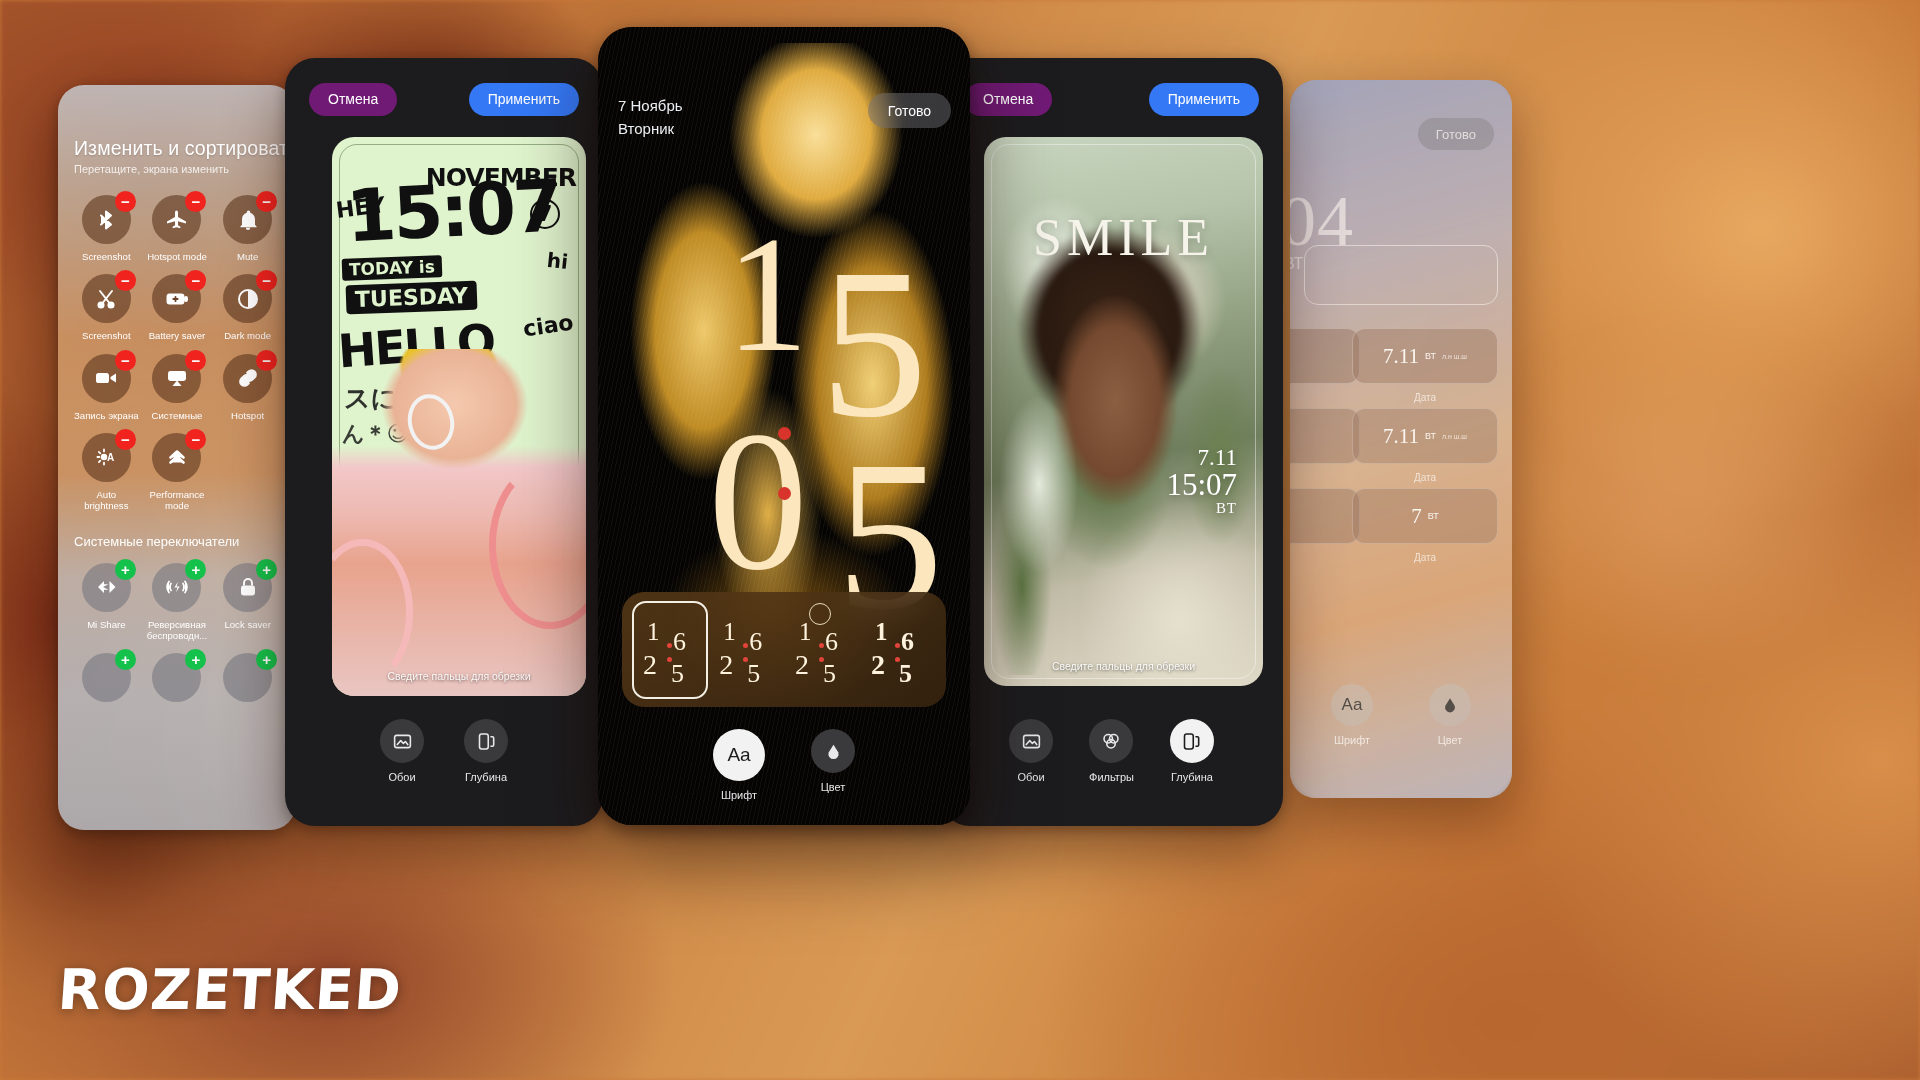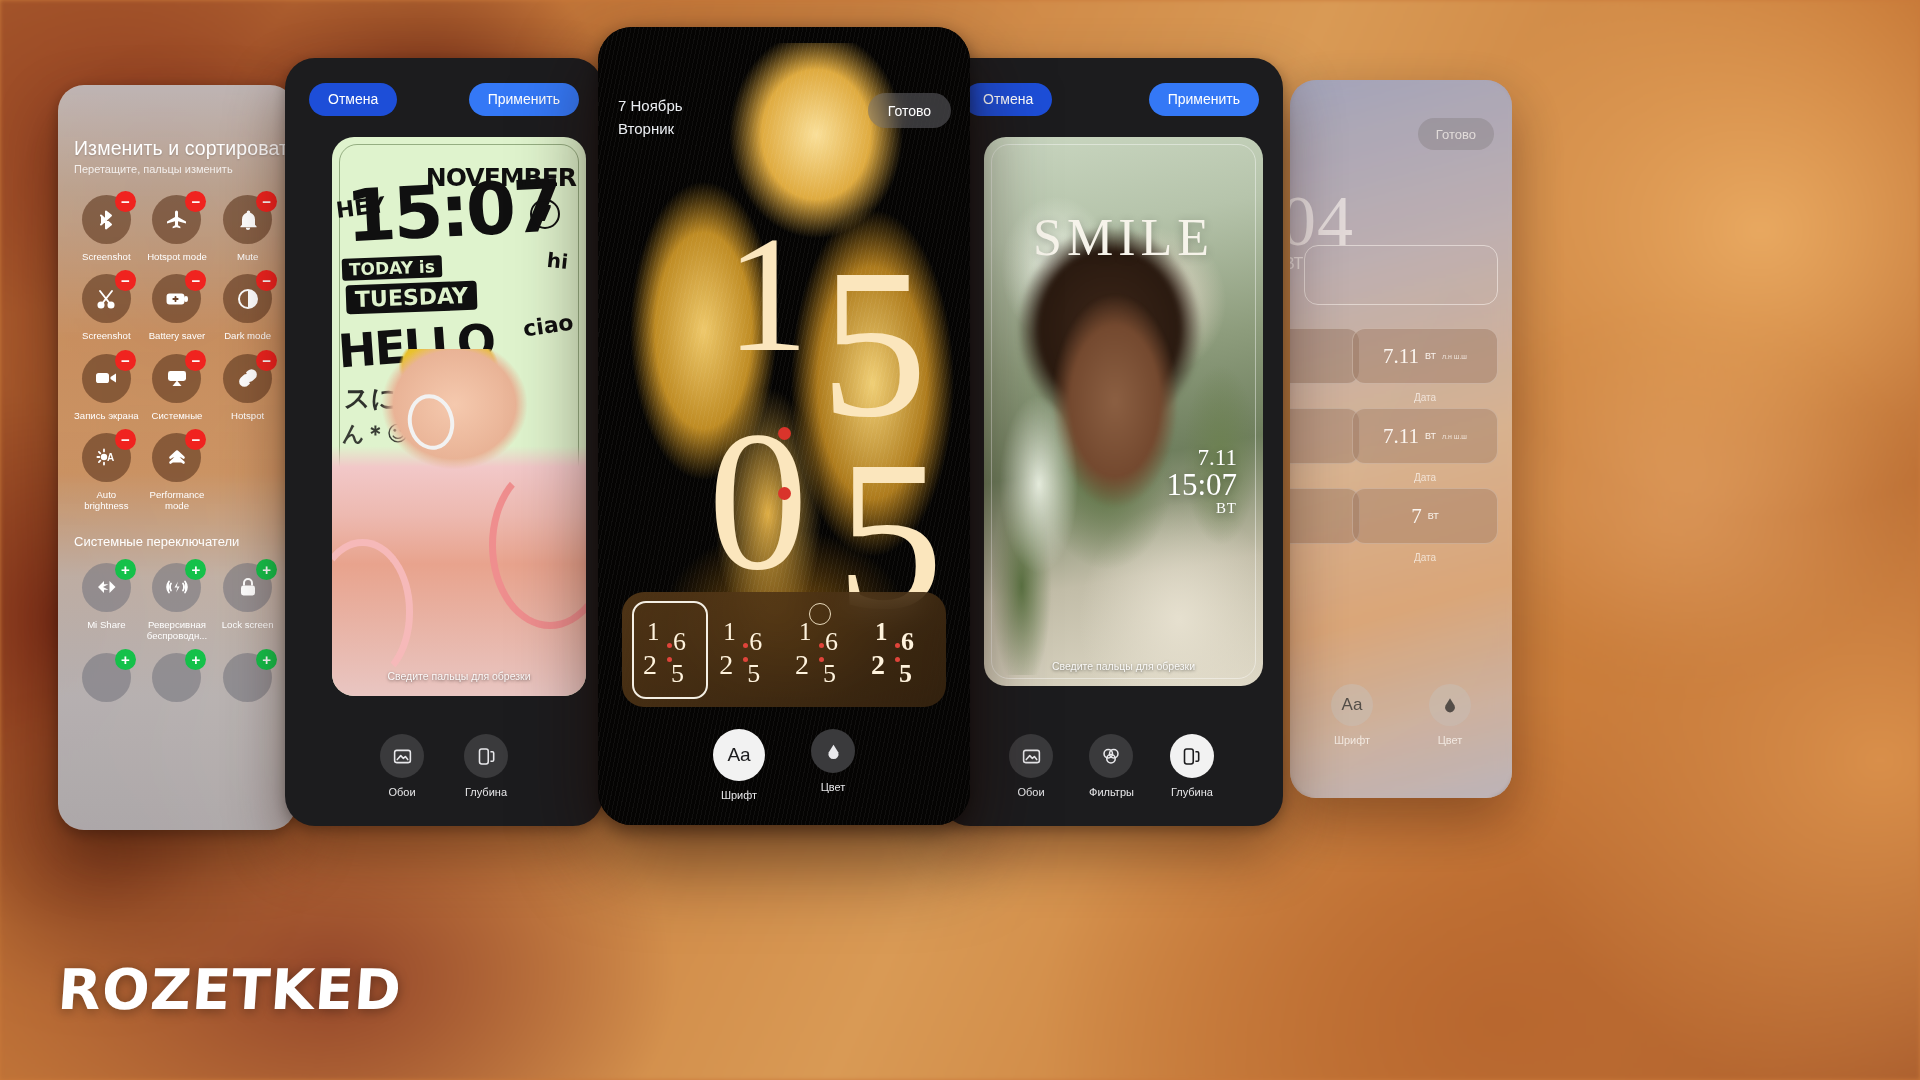--- a/index.html
+++ b/index.html
@@ -79,27 +79,27 @@
     color:#fff; max-width:66px; }
   #p1 .sec-title { margin-top:22px; font-size:13px; color:#fff; white-space:nowrap; }
   .ico { width:24px; height:24px; fill:#fff; }
 
   
   #p2 { left: 285px; top: 58px; width: 318px; height: 768px; background:#1c1c1e; }
   .topbar { position:absolute; top:24px; left:0; right:0; height:34px;
     display:flex; align-items:center; justify-content:space-between; padding:0 24px; }
   .btn-pill { height:33px; padding:0 19px; border-radius:17px; display:flex;
     align-items:center; justify-content:center; font-size:14px; color:#fff; border:none; }
-  .btn-grey { background:#1d4ed8; }
+  .btn-grey { background:#701a75; }
   .btn-blue { background:#3478f6; }
   .crop-frame { position:absolute; left:47px; right:17px; top:79px; bottom:130px;
     border-radius:22px; overflow:hidden; }
   .crop-hint { position:absolute; left:0; right:0; bottom:14px; text-align:center;
     font-size:10.5px; color:rgba(255,255,255,.92); text-shadow:0 1px 3px rgba(0,0,0,.5); }
-  .bottom-tools { position:absolute; left:0; right:0; bottom:28px;
+  .bottom-tools { position:absolute; left:0; right:0; bottom:43px;
     display:flex; justify-content:center; gap:40px; }
   .tool { display:flex; flex-direction:column; align-items:center; gap:8px; }
   .tool-circ { width:44px; height:44px; border-radius:50%; background:#3a3a3c;
     display:flex; align-items:center; justify-content:center; }
   .tool-circ.active { background:#f2f2f2; }
   .tool-lbl { font-size:11px; color:#e8e8ea; }
 
   
   .wp-doodle { position:absolute; inset:0; background:#dff3cd; }
   .wp-doodle .scribble { position:absolute; font-family:"DejaVu Sans", sans-serif;
@@ -237,21 +237,21 @@
               <path d="M12 3 L18 12.5 A6.6 6.6 0 1 1 6 12.5 Z"></path>
             </svg>
         </div>
         <div class="tool-lbl" style="color:rgba(255,255,255,.82)">Цвет</div>
       </div>
     </div>
   </div>
 
   <div class="phone" id="p1">
     <div class="hdr-title">Изменить и сортировать</div>
-    <div class="hdr-sub">Перетащите, пальцы изменить</div>
+    <div class="hdr-sub">Перетащите, экрана изменить</div>
 
     <div class="grid">
 
       <div class="tile">
         <div class="tile-circ dark">
           <svg class="ico" viewBox="0 0 24 24" fill="none" stroke="#fff" stroke-width="2" stroke-linecap="round" stroke-linejoin="round">
               <path d="M7 7.5 17 16.5 12 20.5V3.5L17 7.5 7 16.5"></path>
             </svg>
           <span class="badge minus">−</span>
         </div>
@@ -387,21 +387,21 @@
         <div class="tile-lbl">Реверсивная беспроводн...</div>
       </div>
       <div class="tile">
         <div class="tile-circ grey">
           <svg class="ico" viewBox="0 0 24 24" fill="#fff">
               <rect x="5" y="10.5" width="14" height="10" rx="2.4"></rect>
               <path d="M8 10.5V8a4 4 0 0 1 8 0v2.5" fill="none" stroke="#fff" stroke-width="2"></path>
             </svg>
           <span class="badge plus">+</span>
         </div>
-        <div class="tile-lbl">Lock screen</div>
+        <div class="tile-lbl">Lock saver</div>
       </div>
 
       <div class="tile">
         <div class="tile-circ grey">
           <span class="badge plus">+</span>
         </div>
       </div>
       <div class="tile">
         <div class="tile-circ grey">
           <span class="badge plus">+</span>

